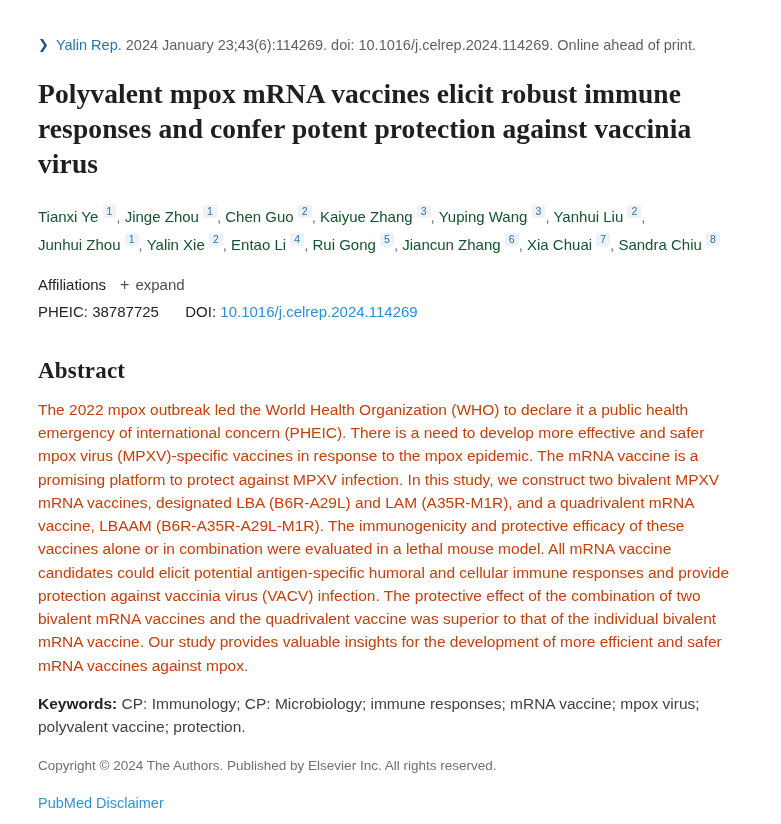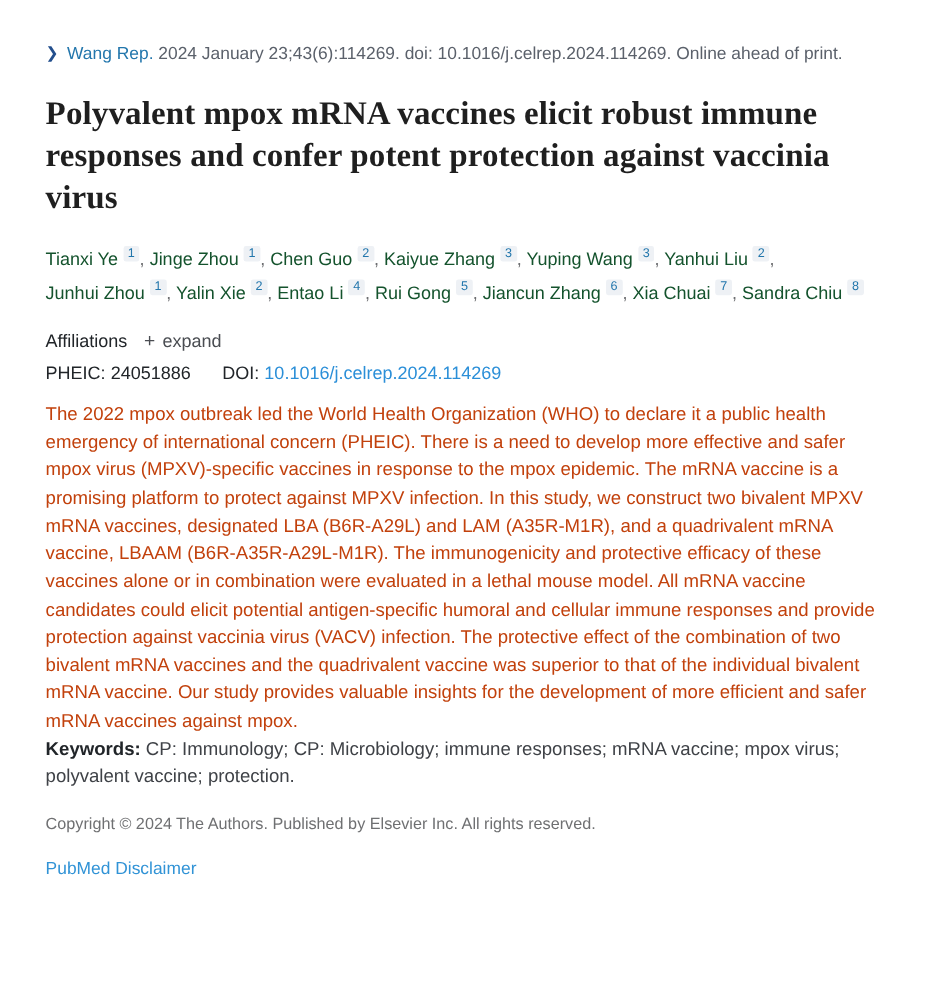--- a/index.html
+++ b/index.html
@@ -131,20 +131,21 @@
     margin-top: 14px;
     font-size: 15.5px;
     line-height: 1.5;
     color: #c2410c;
     max-width: 712px;
     text-align: left;
   }
 
   
   .keywords {
+    margin-top: 15px;
     font-size: 15.5px;
     line-height: 1.5;
     color: #3f4247;
     max-width: 712px;
   }
   .keywords-label { font-weight: 700; color: #212529; }
 
   
   .copyright {
     margin-top: 20px;
@@ -164,21 +165,21 @@
 </style>
 </head>
 <body>
 
 <div class="page">
 
   
   <div class="journal-line">
     <span class="chevron">❯</span>
     <span>
-      <a class="journal-link">Wang Rep.</a>
+      <a class="journal-link">Yalin Rep.</a>
       <span class="citation-rest">2024 January 23;43(6):114269. doi: 10.1016/j.celrep.2024.114269. Online ahead of print.</span>
     </span>
   </div>
 
   
   <h1 class="title">Polyvalent mpox mRNA vaccines elicit robust immune responses and confer potent protection against vaccinia virus</h1>
 
   
   <div class="authors"><span class="author"><a class="author-link">Tianxi Ye</a>&nbsp;<sup class="author-sup">1</sup></span><span class="author-comma">, </span><span class="author"><a class="author-link">Jinge Zhou</a>&nbsp;<sup class="author-sup">1</sup></span><span class="author-comma">, </span><span class="author"><a class="author-link">Chen Guo</a>&nbsp;<sup class="author-sup">2</sup></span><span class="author-comma">, </span><span class="author"><a class="author-link">Kaiyue Zhang</a>&nbsp;<sup class="author-sup">3</sup></span><span class="author-comma">, </span><span class="author"><a class="author-link">Yuping Wang</a>&nbsp;<sup class="author-sup">3</sup></span><span class="author-comma">, </span><span class="author"><a class="author-link">Yanhui Liu</a>&nbsp;<sup class="author-sup">2</sup></span><span class="author-comma">, </span><span class="author"><a class="author-link">Junhui Zhou</a>&nbsp;<sup class="author-sup">1</sup></span><span class="author-comma">, </span><span class="author"><a class="author-link">Yalin Xie</a>&nbsp;<sup class="author-sup">2</sup></span><span class="author-comma">, </span><span class="author"><a class="author-link">Entao Li</a>&nbsp;<sup class="author-sup">4</sup></span><span class="author-comma">, </span><span class="author"><a class="author-link">Rui Gong</a>&nbsp;<sup class="author-sup">5</sup></span><span class="author-comma">, </span><span class="author"><a class="author-link">Jiancun Zhang</a>&nbsp;<sup class="author-sup">6</sup></span><span class="author-comma">, </span><span class="author"><a class="author-link">Xia Chuai</a>&nbsp;<sup class="author-sup">7</sup></span><span class="author-comma">, </span><span class="author"><a class="author-link">Sandra Chiu</a>&nbsp;<sup class="author-sup">8</sup></span></div>
 
@@ -187,29 +188,30 @@
     <span class="affil-label">Affiliations</span>
     <button class="expand-btn">
       <span class="plus-icon">+</span>
       <span>expand</span>
     </button>
   </div>
 
   
   <div class="ids-row">
     <span>PHEIC:</span>
-    <span>24051886</span>
+    <span>38787725</span>
     <span class="sep"></span>
     <span>DOI:</span>
     <a class="doi-link">10.1016/j.celrep.2024.114269</a>
   </div>
 
   
 
   
+  <h2 class="abstract-heading">Abstract</h2>
   <p class="abstract-text">The 2022 mpox outbreak led the World Health Organization (WHO) to declare it a public health emergency of international concern (PHEIC). There is a need to develop more effective and safer mpox virus (MPXV)-specific vaccines in response to the mpox epidemic. The mRNA vaccine is a promising platform to protect against MPXV infection. In this study, we construct two bivalent MPXV mRNA vaccines, designated LBA (B6R-A29L) and LAM (A35R-M1R), and a quadrivalent mRNA vaccine, LBAAM (B6R-A35R-A29L-M1R). The immunogenicity and protective efficacy of these vaccines alone or in combination were evaluated in a lethal mouse model. All mRNA vaccine candidates could elicit potential antigen-specific humoral and cellular immune responses and provide protection against vaccinia virus (VACV) infection. The protective effect of the combination of two bivalent mRNA vaccines and the quadrivalent vaccine was superior to that of the individual bivalent mRNA vaccine. Our study provides valuable insights for the development of more efficient and safer mRNA vaccines against mpox.</p>
 
   
   <p class="keywords">
     <span class="keywords-label">Keywords:</span><span> CP: Immunology; CP: Microbiology; immune responses; mRNA vaccine; mpox virus; polyvalent vaccine; protection.</span>
   </p>
 
   
   <p class="copyright">Copyright © 2024 The Authors. Published by Elsevier Inc. All rights reserved.</p>
 

